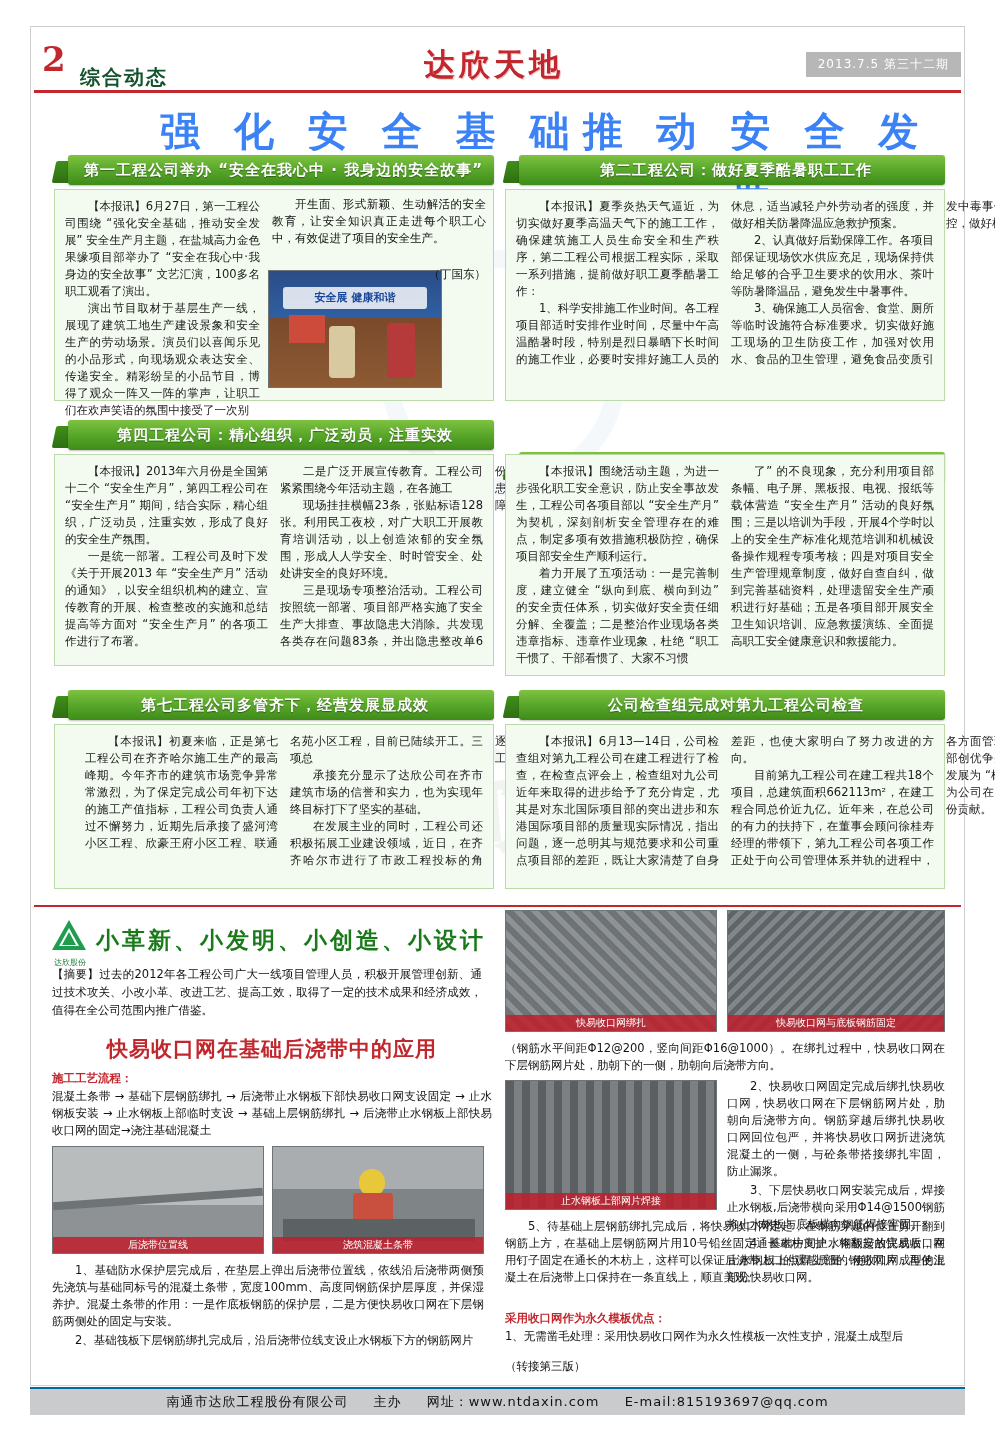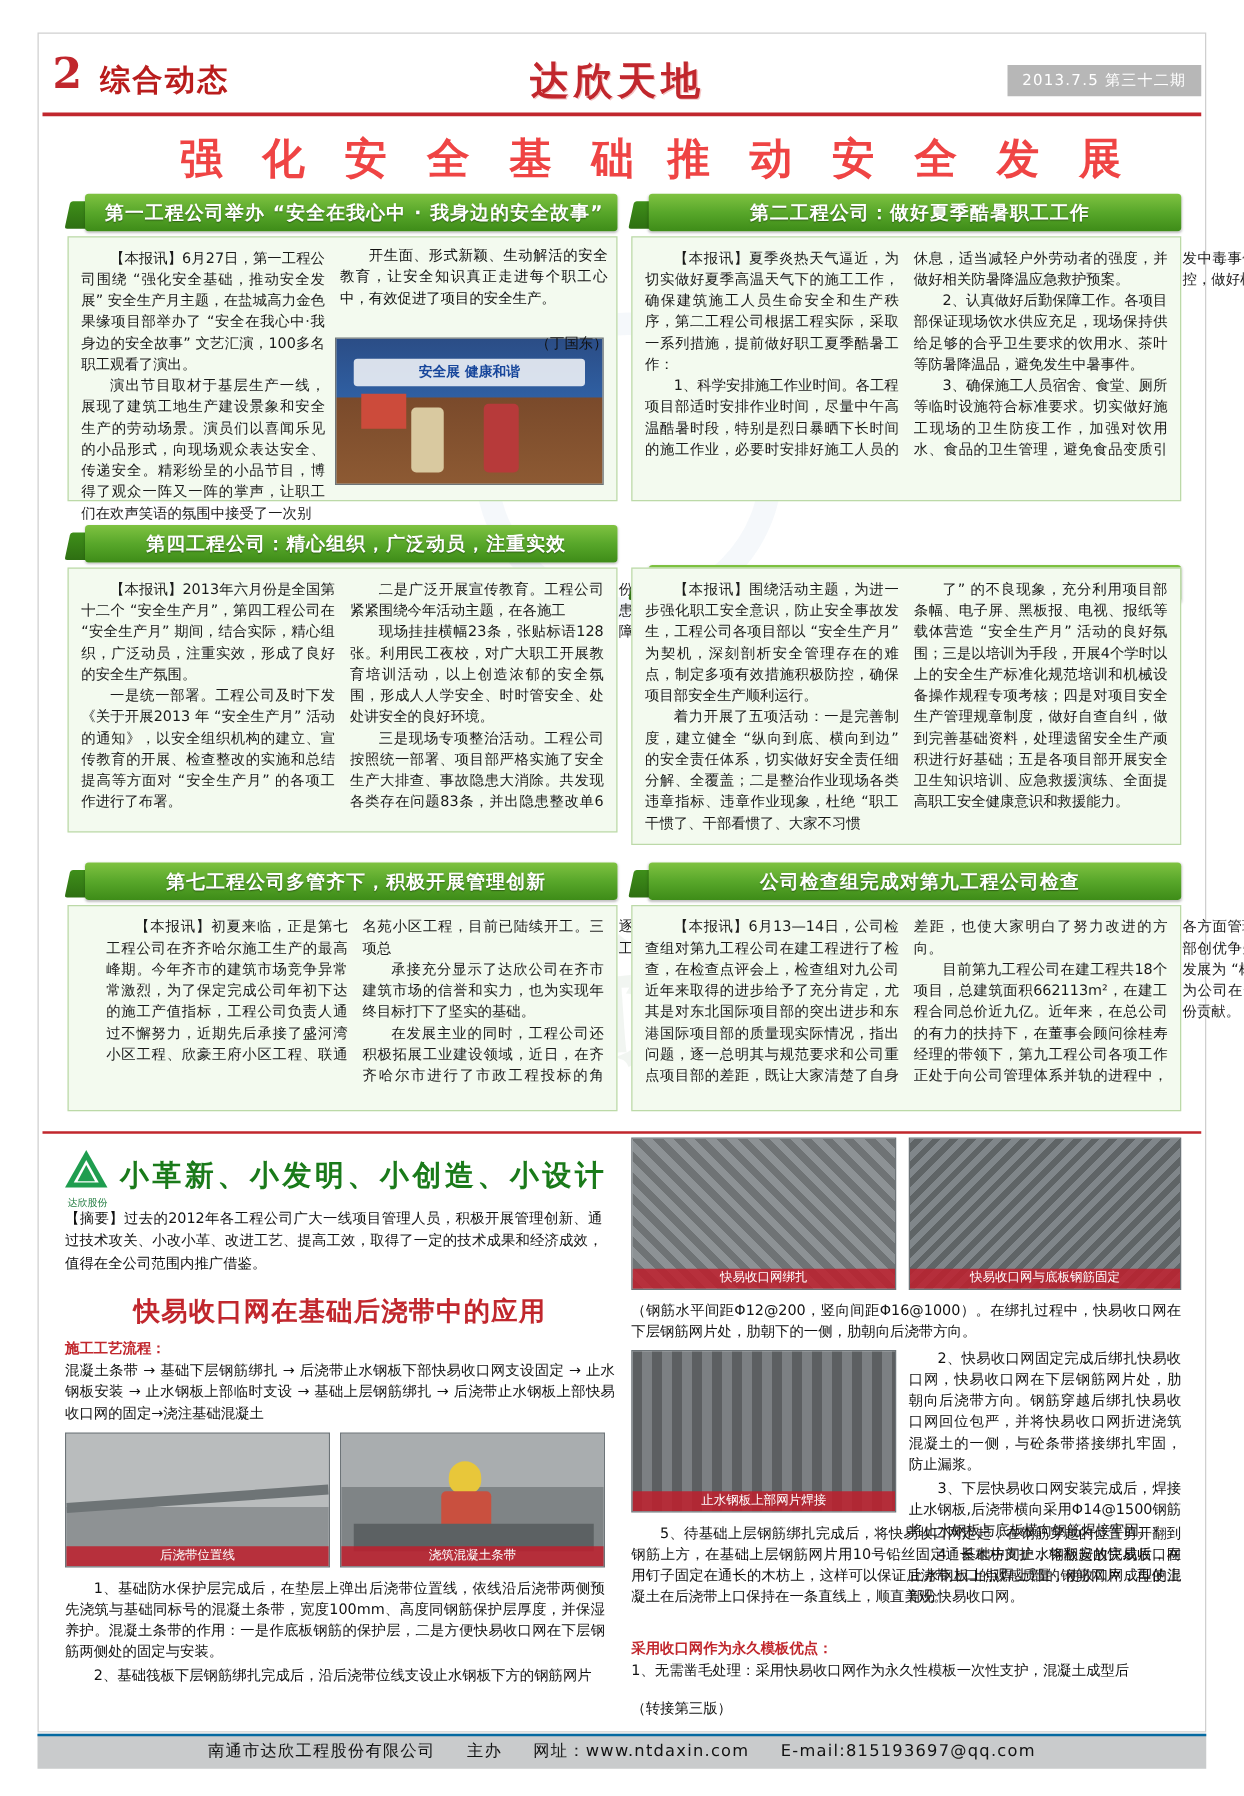--- a/index.html
+++ b/index.html
@@ -25,22 +25,22 @@
   .masthead{
     position:absolute;left:34px;top:44px;width:927px;height:46px;
   }
   .pagenum{
     position:absolute;left:8px;top:-2px;
     font-size:34px;font-weight:bold;color:#c1272d;
     font-family:"DejaVu Serif","Liberation Serif",serif;
     line-height:34px;
   }
   .sectitle{
-    position:absolute;left:46px;top:4px;
-    font-size:24px;font-weight:bold;color:#b91c1c;letter-spacing:2px;
+    position:absolute;left:46px;top:20px;
+    font-size:20px;font-weight:bold;color:#14532d;letter-spacing:2px;
   }
   .brand{
     position:absolute;left:390px;top:0px;
     font-size:31px;font-weight:bold;color:#c1272d;
     letter-spacing:4px;
     font-family:"DejaVu Serif","Liberation Serif",serif;
     text-shadow:1px 1px 0 #f3c6c6;
   }
   .issuebox{
     position:absolute;right:0px;top:8px;
@@ -49,22 +49,23 @@
   }
   .redrule{
     position:absolute;left:34px;top:90px;width:927px;height:3px;background:#c1272d;
   }
   
   .headline{
     position:absolute;left:34px;top:100px;width:927px;height:44px;
     text-align:center;
   }
   .headline span{
-    font-size:34px;font-weight:bold;color:#ef4444;letter-spacing:10px;
-    font-family:"DejaVu Serif","Liberation Serif",serif;
+    font-size:40px;font-weight:bold;color:#3b82f6;letter-spacing:10px;
+    font-family:"DejaVu Serif","Liberation Serif",serif;
+    margin-left:16px;
   }
   .hl-left{position:absolute;left:110px;top:4px;}
   .hl-right{position:absolute;left:500px;top:4px;}
 
   
   .ribbon{
     position:relative;height:30px;margin-bottom:4px;
   }
   .ribbon .bar{
     position:absolute;left:14px;top:0;right:0;height:30px;
@@ -174,21 +175,21 @@
   <div style="position:absolute;left:54px;top:155px;width:440px;">
     <div class="ribbon">
       <div class="tail"></div>
       <div class="bar"></div>
       <div class="txt">第一工程公司举办 “安全在我心中 · 我身边的安全故事” 文艺汇演</div>
     </div>
   </div>
   <div class="box" style="left:54px;top:189px;width:440px;height:212px;">
     <div class="boxinner" style="position:relative;height:100%;box-sizing:border-box;">
       <div style="float:right;width:215px;margin:72px 0 0 8px;">
-        <div class="photo ph-stage" style="width:215px;height:118px;">
+        <div class="photo ph-stage" style="width:174px;height:118px;">
           <div style="position:absolute;left:14px;top:16px;right:14px;height:22px;background:rgba(255,255,255,.82);border-radius:3px;color:#17469b;font-size:11px;font-weight:bold;text-align:center;line-height:22px;">安全展  健康和谐</div>
           <div style="position:absolute;left:60px;top:55px;width:26px;height:52px;background:#d9c9a0;border-radius:4px;"></div>
           <div style="position:absolute;left:118px;top:52px;width:28px;height:55px;background:#b73a3a;border-radius:4px;"></div>
           <div style="position:absolute;left:20px;top:44px;width:36px;height:28px;background:#cc4b3b;"></div>
         </div>
       </div>
       <p class="ind">【本报讯】6月27日，第一工程公司围绕 “强化安全基础，推动安全发展” 安全生产月主题，在盐城高力金色果缘项目部举办了 “安全在我心中·我身边的安全故事” 文艺汇演，100多名职工观看了演出。</p>
       <p class="ind">演出节目取材于基层生产一线，展现了建筑工地生产建设景象和安全生产的劳动场景。演员们以喜闻乐见的小品形式，向现场观众表达安全、传递安全。精彩纷呈的小品节目，博得了观众一阵又一阵的掌声，让职工们在欢声笑语的氛围中接受了一次别</p>
     </div>
   </div>
@@ -245,21 +246,21 @@
       <p class="ind">着力开展了五项活动：一是完善制度，建立健全 “纵向到底、横向到边” 的安全责任体系，切实做好安全责任细分解、全覆盖；二是整治作业现场各类违章指标、违章作业现象，杜绝 “职工干惯了、干部看惯了、大家不习惯</p>
       <p class="ind">了” 的不良现象，充分利用项目部条幅、电子屏、黑板报、电视、报纸等载体营造 “安全生产月” 活动的良好氛围；三是以培训为手段，开展4个学时以上的安全生产标准化规范培训和机械设备操作规程专项考核；四是对项目安全生产管理规章制度，做好自查自纠，做到完善基础资料，处理遗留安全生产顽积进行好基础；五是各项目部开展安全卫生知识培训、应急救援演练、全面提高职工安全健康意识和救援能力。</p>
       <p class="sign">（张 生）</p>
     </div>
   </div>
 
   <div style="position:absolute;left:54px;top:690px;width:440px;">
     <div class="ribbon">
       <div class="tail"></div>
       <div class="bar"></div>
-      <div class="txt">第七工程公司多管齐下，积极开展管理创新</div>
+      <div class="txt">第七工程公司多管齐下，经营发展显成效</div>
     </div>
   </div>
   <div class="box" style="left:54px;top:724px;width:440px;height:165px;">
     <div class="boxinner cols2" style="height:100%;box-sizing:border-box;padding-left:30px;">
       <p class="ind">【本报讯】初夏来临，正是第七工程公司在齐齐哈尔施工生产的最高峰期。今年齐市的建筑市场竞争异常常激烈，为了保定完成公司年初下达的施工产值指标，工程公司负责人通过不懈努力，近期先后承接了盛河湾小区工程、欣豪王府小区工程、联通名苑小区工程，目前已陆续开工。三项总</p>
       <p class="ind">承接充分显示了达欣公司在齐市建筑市场的信誉和实力，也为实现年终目标打下了坚实的基础。</p>
       <p class="ind">在发展主业的同时，工程公司还积极拓展工业建设领域，近日，在齐齐哈尔市进行了市政工程投标的角逐，现已中标参与了多个标段的施工，总造价约3200万元。</p>
       <p class="sign">（胡惠菱 马桥圣）</p>
     </div>
   </div>

